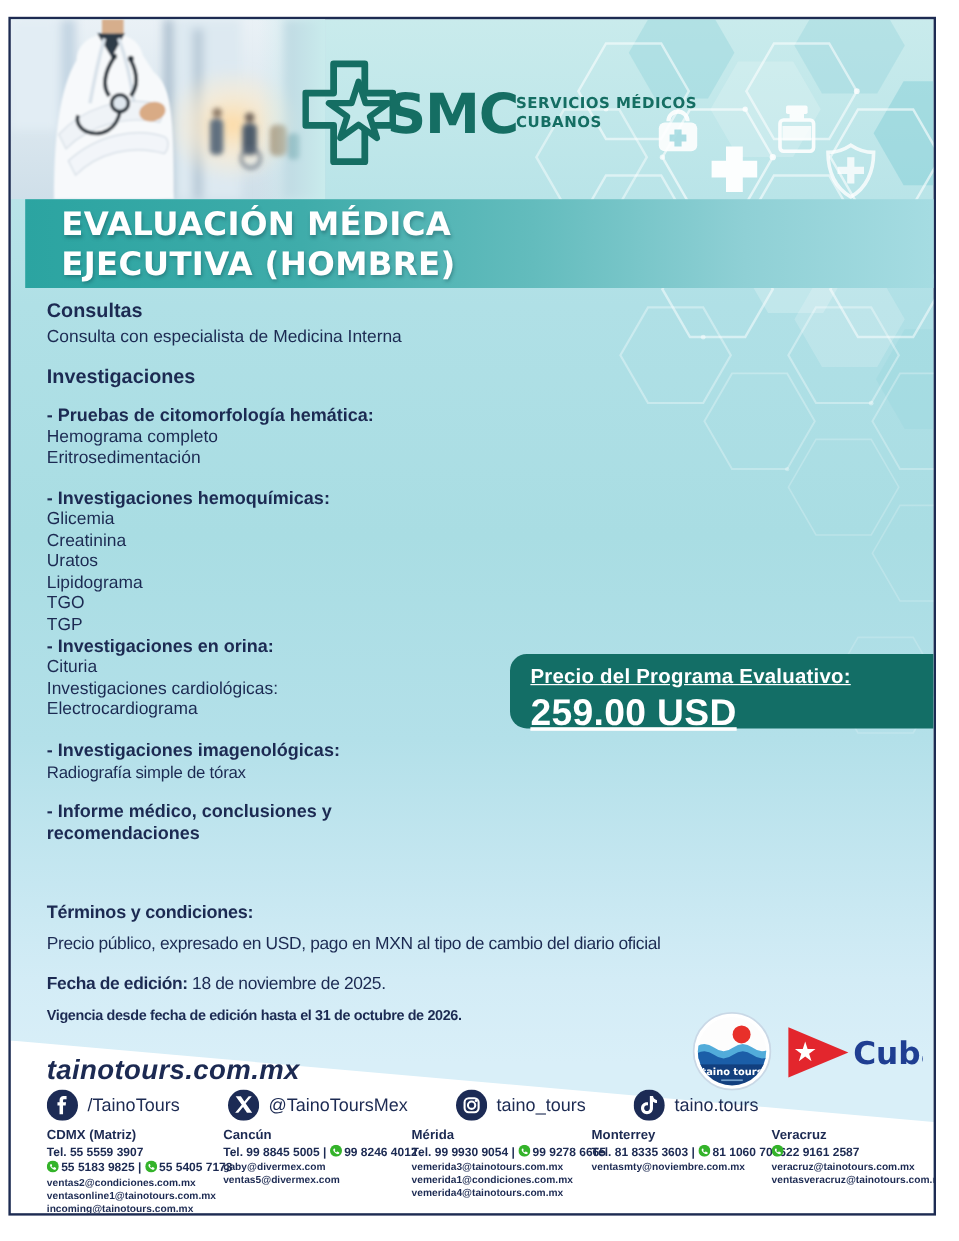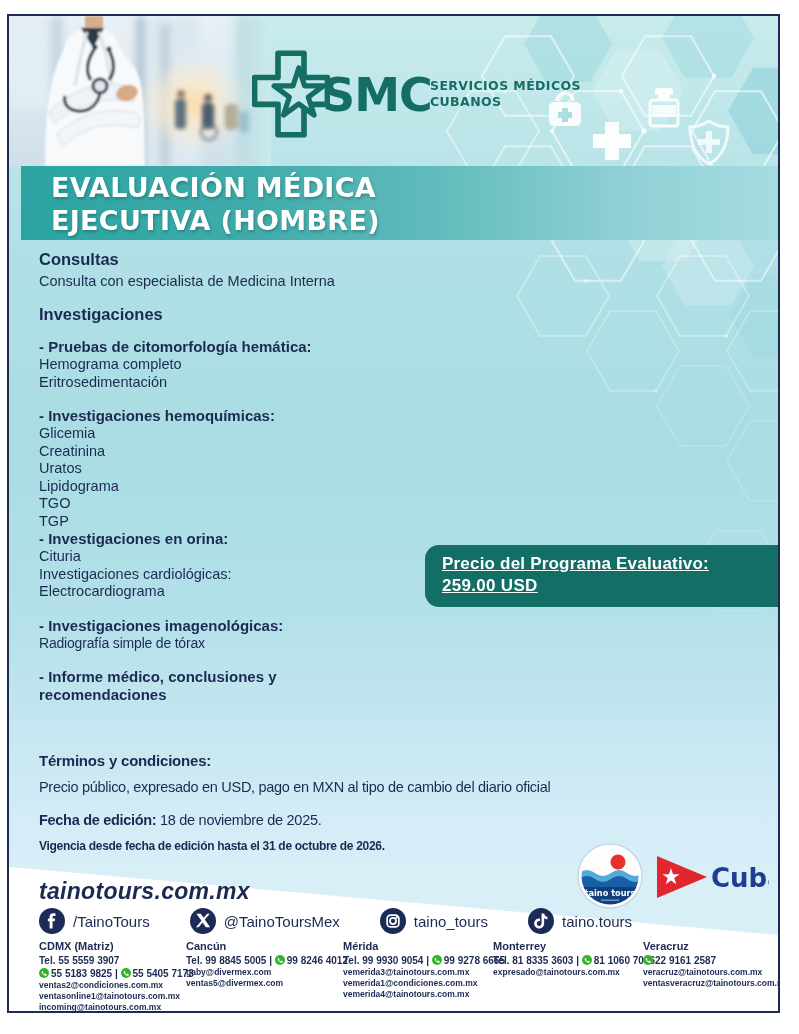--- a/index.html
+++ b/index.html
@@ -26,21 +26,21 @@
   .inv-group{margin-top:16px;}
   .inv-group:nth-child(1){margin-top:0;}
   .inv-group:nth-child(3){margin-top:0;}
   .inv-gh{font-size:15px;font-weight:bold;line-height:18px;}
   .inv-item{font-size:14.5px;line-height:17.5px;}
   .inv-group:nth-child(4) .inv-item{font-size:14px;letter-spacing:-.2px;}
   .inv-group:nth-child(5) .inv-gh{width:330px;}
   
   .price-box{position:absolute;left:416px;right:0;top:529px;height:62px;background:#136e66;border-radius:14px 0 0 14px;color:#ffffff;padding:9px 0 0 17px;box-sizing:border-box;text-decoration:underline;}
   .price-label{font-size:17px;font-weight:bold;letter-spacing:.2px;}
-  .price-value{font-size:17px;font-weight:bold;margin-top:2px;letter-spacing:.3px;}
+  .price-value{font-size:31px;font-weight:bold;margin-top:2px;letter-spacing:.3px;}
   
   .terms{position:absolute;left:30px;top:736px;width:700px;color:#1c2a52;}
   .terms-h{font-size:15px;font-weight:bold;margin-bottom:10px;letter-spacing:-.2px;}
   .terms-b{font-size:14.5px;margin-bottom:17px;letter-spacing:-.3px;}
   .terms-f{font-size:14.5px;margin-bottom:11px;letter-spacing:-.3px;}
   .terms-f b{letter-spacing:-.3px;}
   .terms-v{font-size:12px;font-weight:bold;letter-spacing:-.3px;}
   
   .wedge{position:absolute;left:0;top:845px;width:100%;bottom:0;background:#ffffff;
     clip-path:polygon(0 6px,100% 74px,100% 100%,0 100%);}
@@ -373,21 +373,21 @@
         <div class="contact-email">vemerida3@tainotours.com.mx</div>
         <div class="contact-email">vemerida1@condiciones.com.mx</div>
         <div class="contact-email">vemerida4@tainotours.com.mx</div>
       </div>
       <div class="contact-col" style="left: 454px;">
         <div class="contact-city">Monterrey</div>
         <div class="contact-tel"><span>Tel. 81 8335 3603 | </span><span class="wa-ic"><svg viewBox="0 0 24 24">
               <circle cx="12" cy="12" r="12" fill="#34b32a"></circle>
               <path fill="#fff" d="M16.9,14.4c-.3-.2-1.7-.9-2-1s-.5-.2-.7.2s-.8,1-1,1.2s-.4.2-.7.1a5.8,5.8,0,0,1-1.7-1.1a6.4,6.4,0,0,1-1.2-1.5c-.1-.3,0-.4.1-.6l.5-.6a2,2,0,0,0,.3-.5a.4.4,0,0,0,0-.5c-.1-.2-.7-1.6-.9-2.2s-.5-.5-.7-.5h-.6a1.1,1.1,0,0,0-.8.4a3.4,3.4,0,0,0-1,2.5a5.9,5.9,0,0,0,1.2,3.1a13.4,13.4,0,0,0,5.1,4.5c.7.3,1.3.5,1.7.6a4.1,4.1,0,0,0,1.9.1a3.1,3.1,0,0,0,2-1.4a2.5,2.5,0,0,0,.2-1.4C17.4,14.6,17.2,14.5,16.9,14.4Z"></path>
             </svg></span><span>81 1060 7066</span></div>
-        <div class="contact-email">expresado@tainotours.com.mx</div>
+        <div class="contact-email">ventasmty@noviembre.com.mx</div>
       </div>
       <div class="contact-col" style="left: 604px;">
         <div class="contact-city">Veracruz</div>
         <div class="contact-tel"><span class="wa-ic"><svg viewBox="0 0 24 24">
               <circle cx="12" cy="12" r="12" fill="#34b32a"></circle>
               <path fill="#fff" d="M16.9,14.4c-.3-.2-1.7-.9-2-1s-.5-.2-.7.2s-.8,1-1,1.2s-.4.2-.7.1a5.8,5.8,0,0,1-1.7-1.1a6.4,6.4,0,0,1-1.2-1.5c-.1-.3,0-.4.1-.6l.5-.6a2,2,0,0,0,.3-.5a.4.4,0,0,0,0-.5c-.1-.2-.7-1.6-.9-2.2s-.5-.5-.7-.5h-.6a1.1,1.1,0,0,0-.8.4a3.4,3.4,0,0,0-1,2.5a5.9,5.9,0,0,0,1.2,3.1a13.4,13.4,0,0,0,5.1,4.5c.7.3,1.3.5,1.7.6a4.1,4.1,0,0,0,1.9.1a3.1,3.1,0,0,0,2-1.4a2.5,2.5,0,0,0,.2-1.4C17.4,14.6,17.2,14.5,16.9,14.4Z"></path>
             </svg></span><span>22 9161 2587</span></div>
         <div class="contact-email">veracruz@tainotours.com.mx</div>
         <div class="contact-email">ventasveracruz@tainotours.com.mx</div>
       </div>

